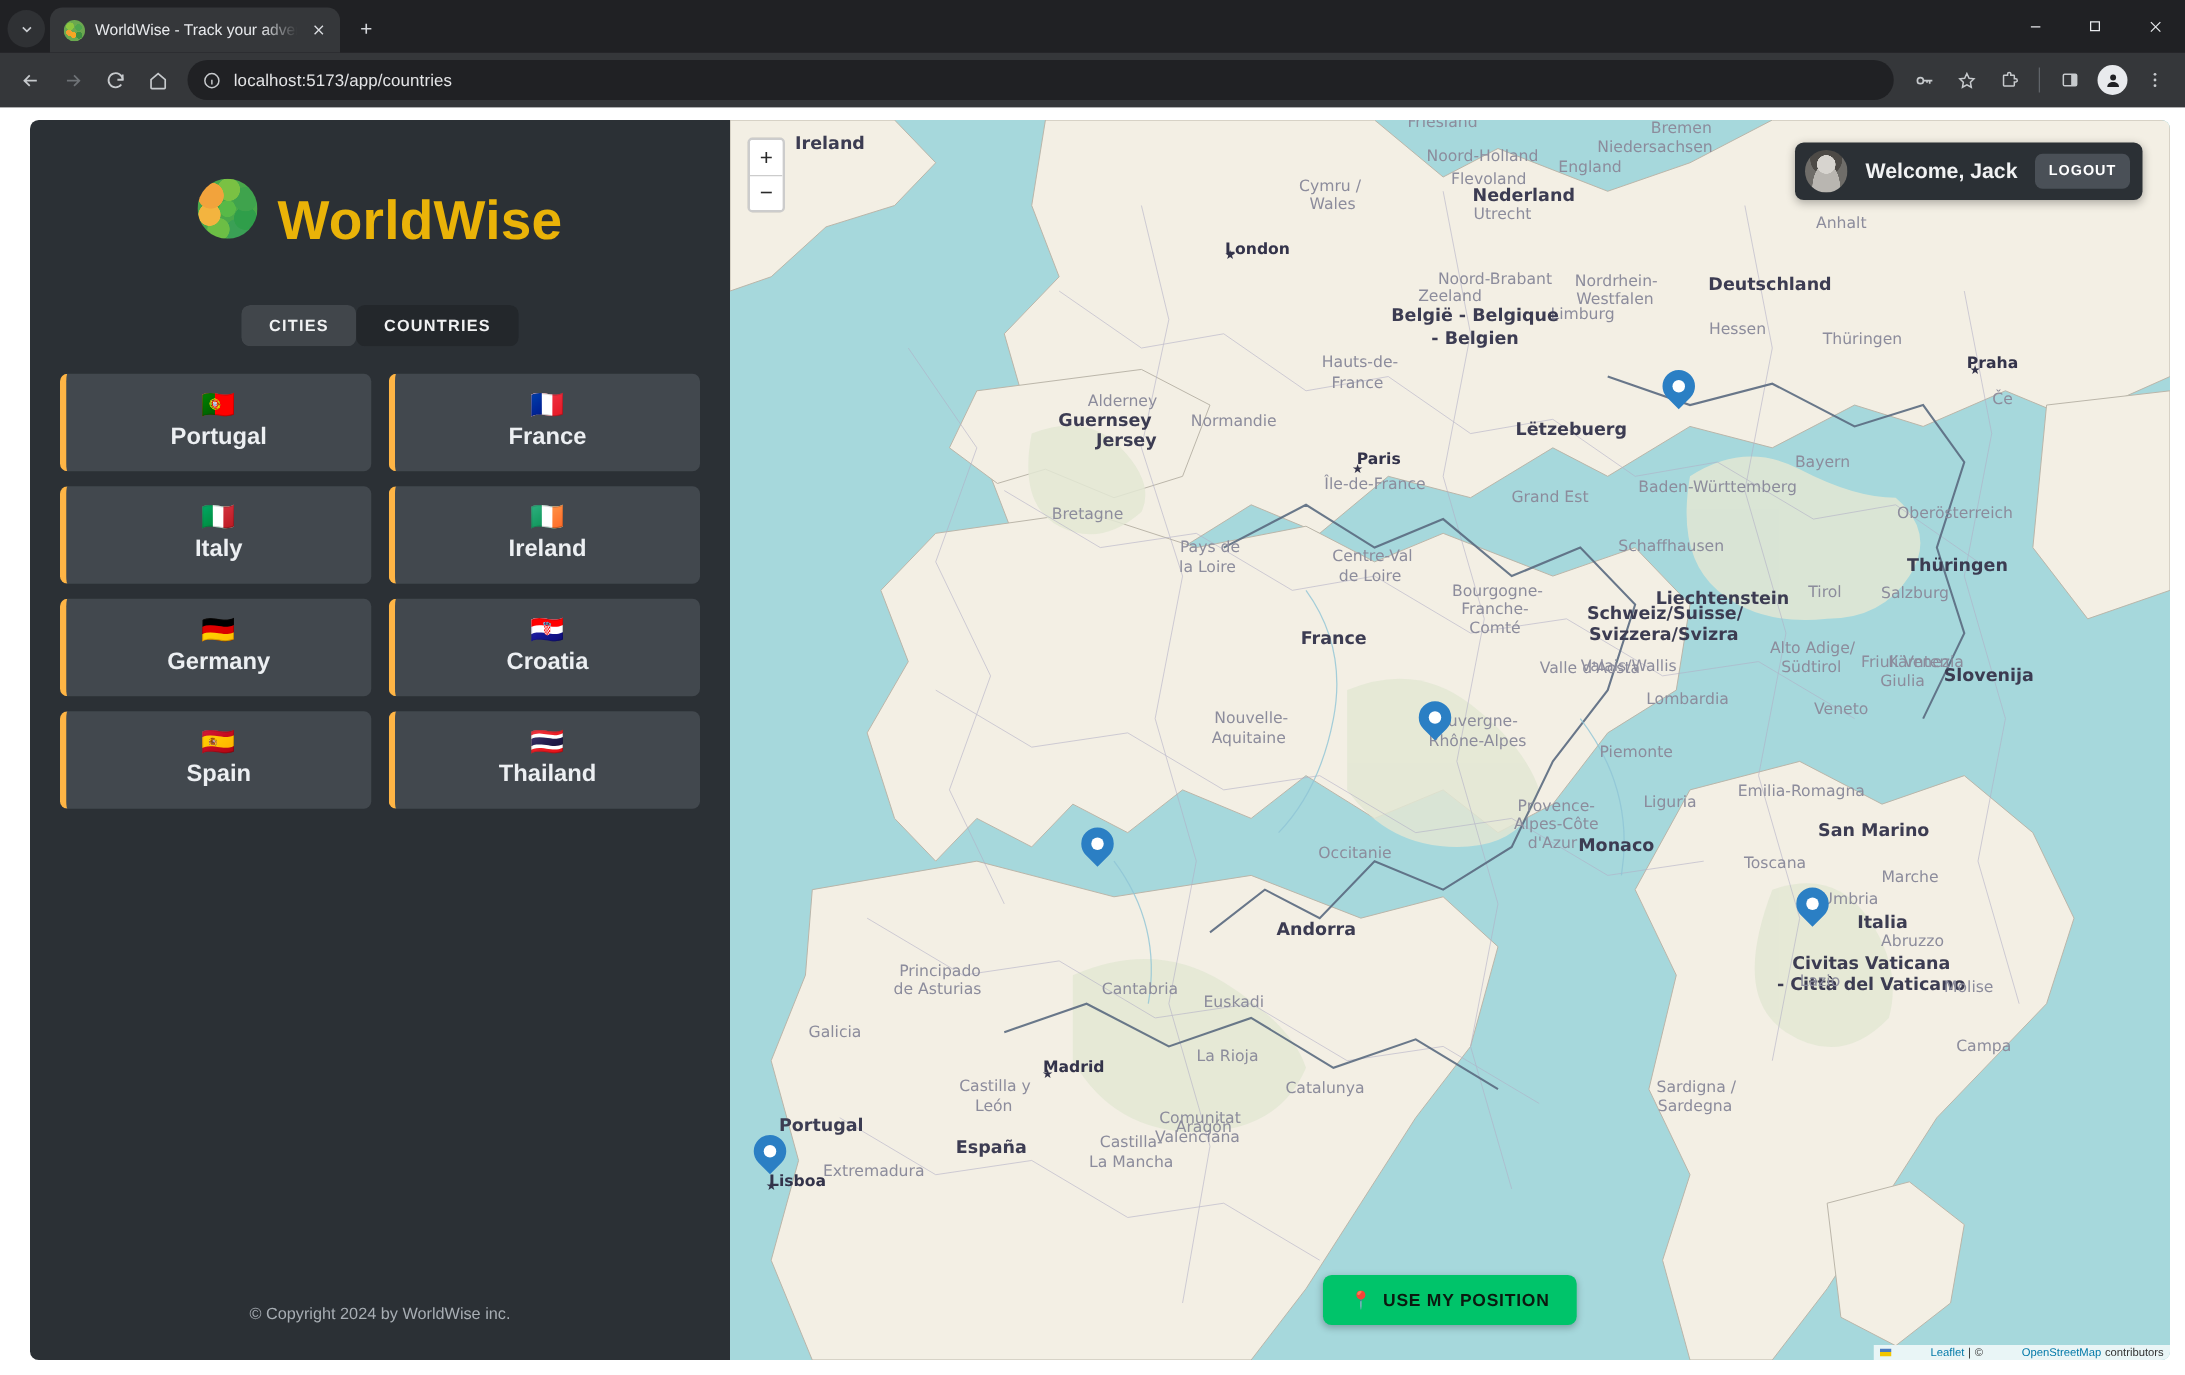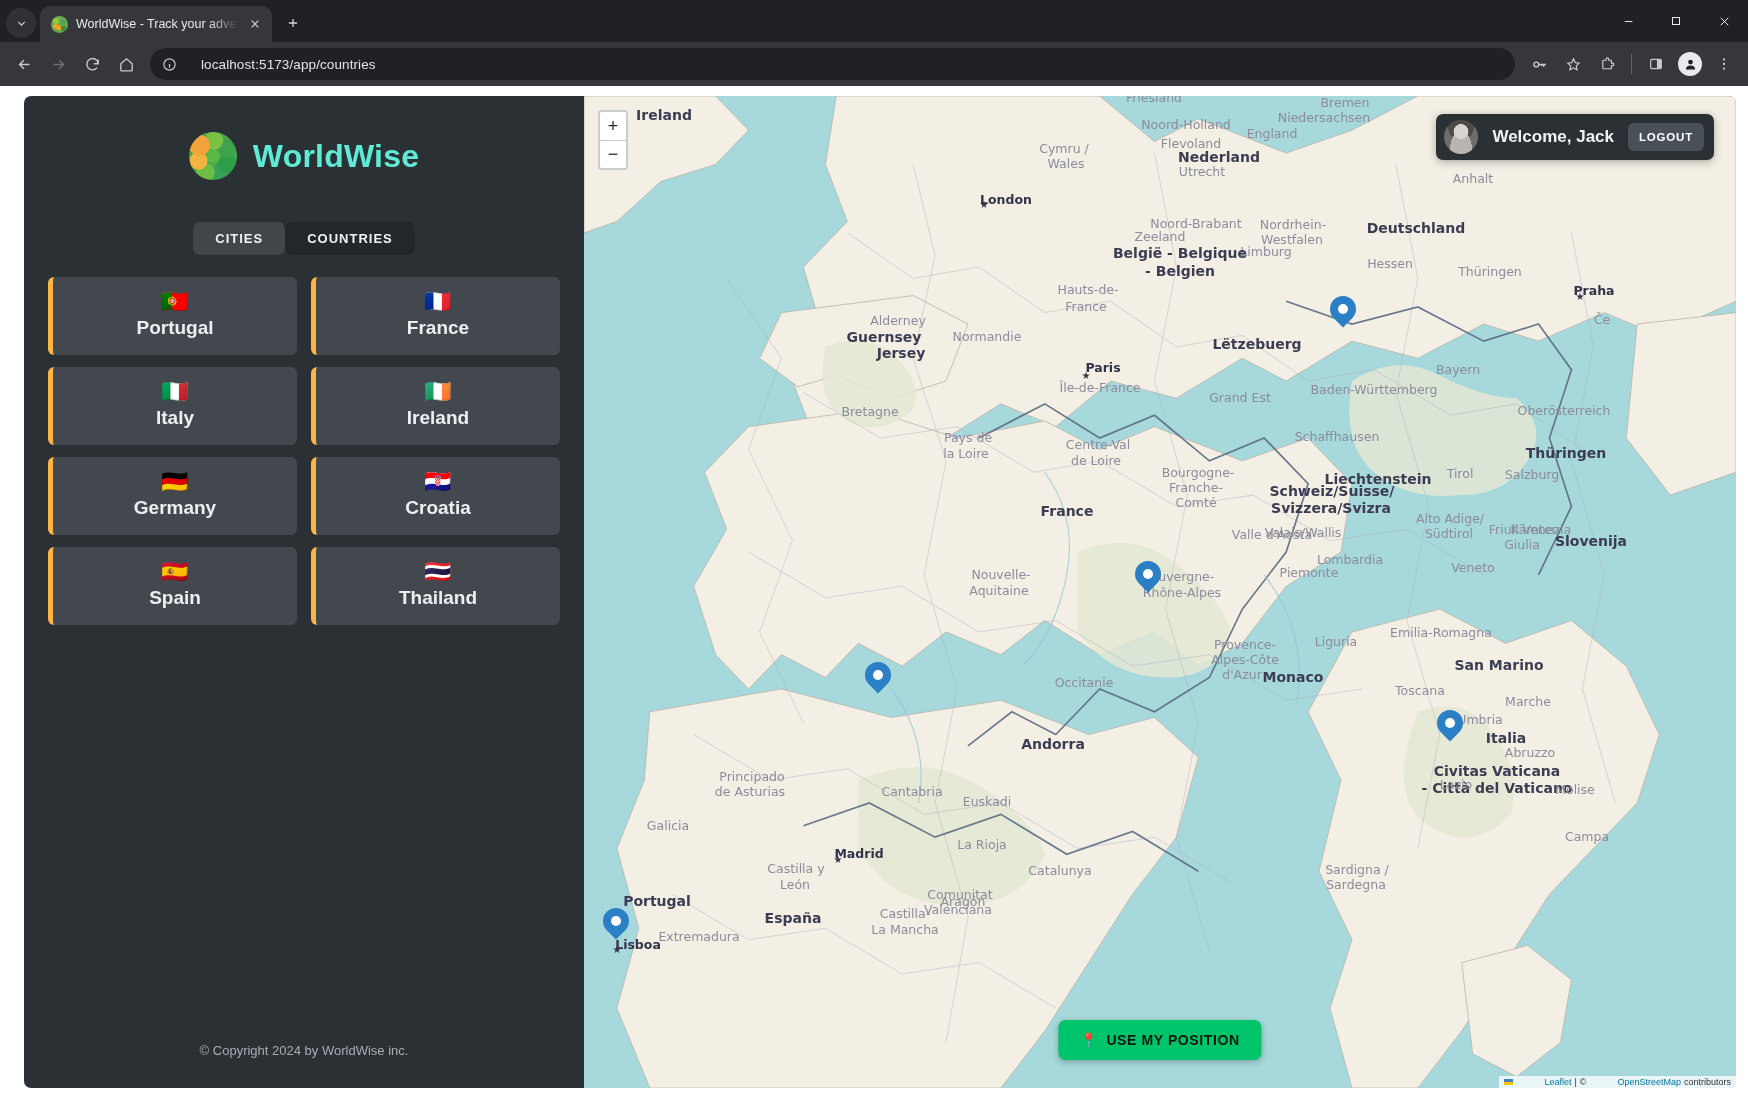--- a/index.html
+++ b/index.html
@@ -44,21 +44,21 @@
             justify-content: center; color: #d3d6da; font-size: 20px; border-radius: 50%; }
   .wincontrols { position: absolute; right: 0; top: 0; height: 42px; display: flex; }
   .wc { width: 48px; height: 42px; display: flex; align-items: center; justify-content: center; color: #e8eaed; }
 
   .toolbar { height: 44px; background: #35373a; display: flex; align-items: center; gap: 2px; padding: 0 8px; }
   .tbtn { width: 32px; height: 32px; border-radius: 50%; display: flex; align-items: center;
           justify-content: center; color: #c7cacd; flex: 0 0 32px; }
   .tbtn.disabled { color: #6e7276; }
   .omnibox {
     flex: 1; height: 32px; background: #202124; border-radius: 16px;
-    display: flex; align-items: center; gap: 24px; padding: 0 12px; margin: 0 6px;
+    display: flex; align-items: center; gap: 10px; padding: 0 12px; margin: 0 6px;
   }
   .omnibox-url { font-size: 13.5px; color: #e3e4e6; letter-spacing: .1px; }
   .omni-right { display: flex; align-items: center; gap: 2px; }
   .tb-divider { width: 1px; height: 20px; background: #5f6368; margin: 0 6px; }
   .profile-av { width: 24px; height: 24px; border-radius: 50%; background: #e8eaed; display: flex;
                 align-items: center; justify-content: center; }
 
   
   .viewport { flex: 1; background: #fff; position: relative; overflow: hidden; }
   .app {
@@ -79,21 +79,21 @@
       radial-gradient(circle at 22% 28%, #f2a33c 0 20%, transparent 21%),
       radial-gradient(circle at 52% 18%, #7ac143 0 19%, transparent 20%),
       radial-gradient(circle at 80% 34%, #3fa34d 0 19%, transparent 20%),
       radial-gradient(circle at 20% 60%, #f3b43f 0 18%, transparent 19%),
       radial-gradient(circle at 50% 50%, #58b947 0 19%, transparent 20%),
       radial-gradient(circle at 80% 66%, #2f9e4a 0 18%, transparent 19%),
       radial-gradient(circle at 35% 84%, #6cbe45 0 17%, transparent 18%),
       radial-gradient(circle at 66% 86%, #3aa055 0 17%, transparent 18%),
       #49a84a;
   }
-  .logo-text { font-size: 32px; font-weight: 700; color: #5eead4; letter-spacing: .2px; }
+  .logo-text { font-size: 44px; font-weight: 700; color: #eab308; letter-spacing: .2px; margin-top: 20px; }
 
   .tabs { display: flex; justify-content: center; margin-bottom: 22px; }
   .tabs-inner { display: flex; border-radius: 7px; overflow: hidden; }
   .nav-tab {
     padding: 9px 22px; font-size: 13px; font-weight: 700; letter-spacing: 1px;
     color: #f0f1f2; background: #41464b; border-radius: 7px;
   }
   .nav-tab.active { background: #23272b; }
 
   .country-list {
@@ -434,21 +434,21 @@
               <div class="map-label lbl-region" style="left: 876px; top: 377px;">Tirol</div>
               <div class="map-label lbl-region" style="left: 866px; top: 422px;">Alto Adige/</div>
               <div class="map-label lbl-region" style="left: 865px; top: 437px;">Südtirol</div>
               <div class="map-label lbl-region" style="left: 946px; top: 433px;">Friuli Venezia</div>
               <div class="map-label lbl-region" style="left: 938px; top: 448px;">Giulia</div>
               <div class="map-label lbl-country" style="left: 1007px; top: 445px;">Slovenija</div>
               <div class="map-label lbl-country" style="left: 483px; top: 415px;">France</div>
               <div class="map-label lbl-region" style="left: 598px; top: 480px;">Auvergne-</div>
               <div class="map-label lbl-region" style="left: 598px; top: 496px;">Rhône-Alpes</div>
               <div class="map-label lbl-region" style="left: 766px; top: 463px;">Lombardia</div>
-              <div class="map-label lbl-region" style="left: 725px; top: 476px;">Piemonte</div>
+              <div class="map-label lbl-region" style="left: 725px; top: 505px;">Piemonte</div>
               <div class="map-label lbl-region" style="left: 889px; top: 471px;">Veneto</div>
               <div class="map-label lbl-region" style="left: 857px; top: 536px;">Emilia-Romagna</div>
               <div class="map-label lbl-region" style="left: 417px; top: 478px;">Nouvelle-</div>
               <div class="map-label lbl-region" style="left: 415px; top: 494px;">Aquitaine</div>
               <div class="map-label lbl-region" style="left: 661px; top: 548px;">Provence-</div>
               <div class="map-label lbl-region" style="left: 661px; top: 563px;">Alpes-Côte</div>
               <div class="map-label lbl-region" style="left: 658px; top: 578px;">d'Azur</div>
               <div class="map-label lbl-region" style="left: 752px; top: 545px;">Liguria</div>
               <div class="map-label lbl-country" style="left: 709px; top: 581px;">Monaco</div>
               <div class="map-label lbl-region" style="left: 500px; top: 586px;">Occitanie</div>

